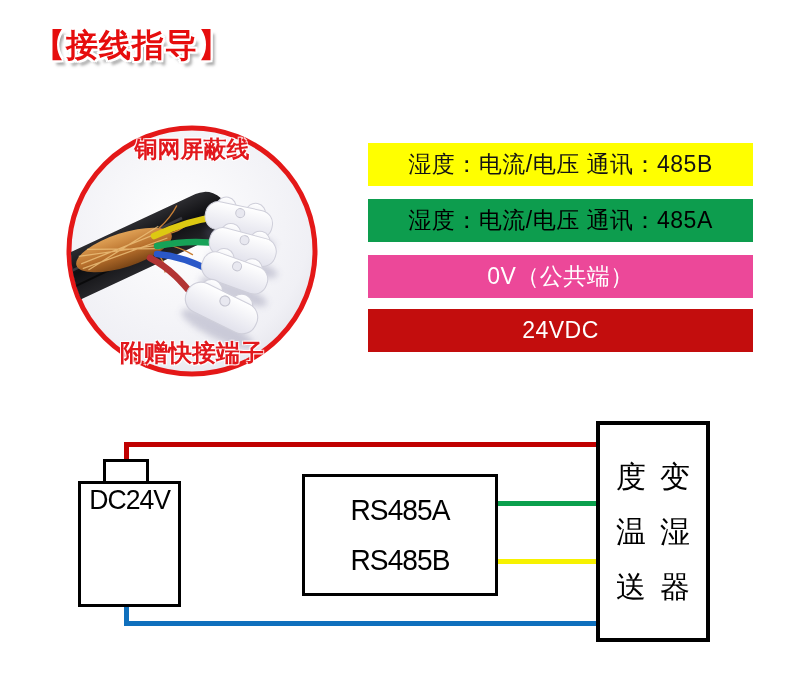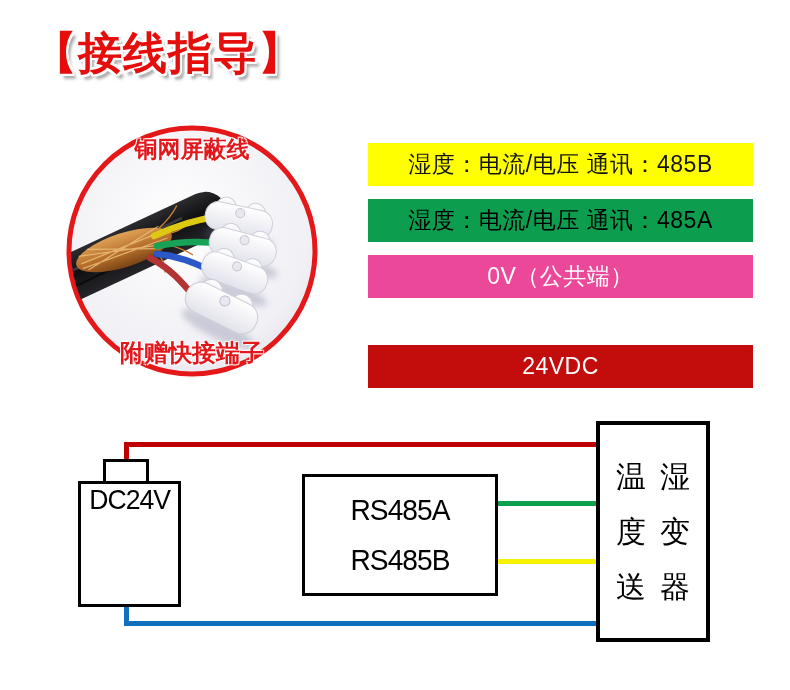--- a/index.html
+++ b/index.html
@@ -3,21 +3,21 @@
 <meta charset="utf-8">
 <style>
   * { margin:0; padding:0; box-sizing:border-box; }
   html,body { background:#ffffff; }
   body { font-family:"Liberation Sans", sans-serif; }
   .stage { position:relative; width:790px; height:690px; background:#ffffff; overflow:hidden; }
 
   
   .page-title {
     position:absolute; left:33px; top:24px;
-    font-size:44px; font-weight:800; letter-spacing:1px;
+    font-size:32px; font-weight:800; letter-spacing:1px;
     text-shadow:
       -2px -2px 0 #fff, 2px -2px 0 #fff, -2px 2px 0 #fff, 2px 2px 0 #fff,
       0 -2px 0 #fff, 0 2px 0 #fff, -2px 0 0 #fff, 2px 0 0 #fff,
       4px 5px 3px rgba(140,140,140,.75);
     text-align: right;
   }
 
   
   .photo-circle { position:absolute; left:62px; top:122px; width:260px; height:260px; }
   .photo-circle svg { display:block; }
@@ -30,21 +30,21 @@
   .cap-line1 { top:15px;  font-size:23px; }
   .cap-line2 { top:42px;  font-size:23px; }
   .cap-bottom{ top:218px; font-size:24px; }
 
   
   .legend-bar {
     position:absolute; left:368px; width:385px; height:43px;
     display:flex; align-items:center; justify-content:center;
     font-size:23px; letter-spacing:0.5px; white-space:pre;
   }
-  .bar-0 { top:143px; } .bar-1 { top:199px; } .bar-2 { top:255px; } .bar-3 { top:309px;margin-top:36px; }
+  .bar-0 { top:143px; } .bar-1 { top:199px; } .bar-2 { top:255px; } .bar-3 { top:309px; }
 
   
   .wire { position:absolute; }
   .wire-red-h   { left:124px; top:442px; width:475px; height:5px; }
   .wire-red-v   { left:124px; top:442px; width:5px;  height:18px; }
   .wire-blue-h  { left:124px; top:621px; width:475px; height:5px; }
   .wire-blue-v  { left:124px; top:605px; width:5px;  height:18px; }
   .wire-green-h { left:467px; top:501px; width:132px; height:5px; }
   .wire-yellow-h{ left:467px; top:559px; width:132px; height:5px; }
 
@@ -179,18 +179,18 @@
   <div class="dbox power-box">
     <span class="power-label">DC24V</span>
   </div>
 
   <div class="dbox rs485-box">
     <span class="rs485-label">RS485A</span>
     <span class="rs485-label">RS485B</span>
   </div>
 
   <div class="dbox trans-box">
+    <span class="trans-row">度变</span>
     <span class="trans-row">温湿</span>
-    <span class="trans-row">度变</span>
     <span class="trans-row">送器</span>
   </div>
 
 </div>
 
 </body></html>

